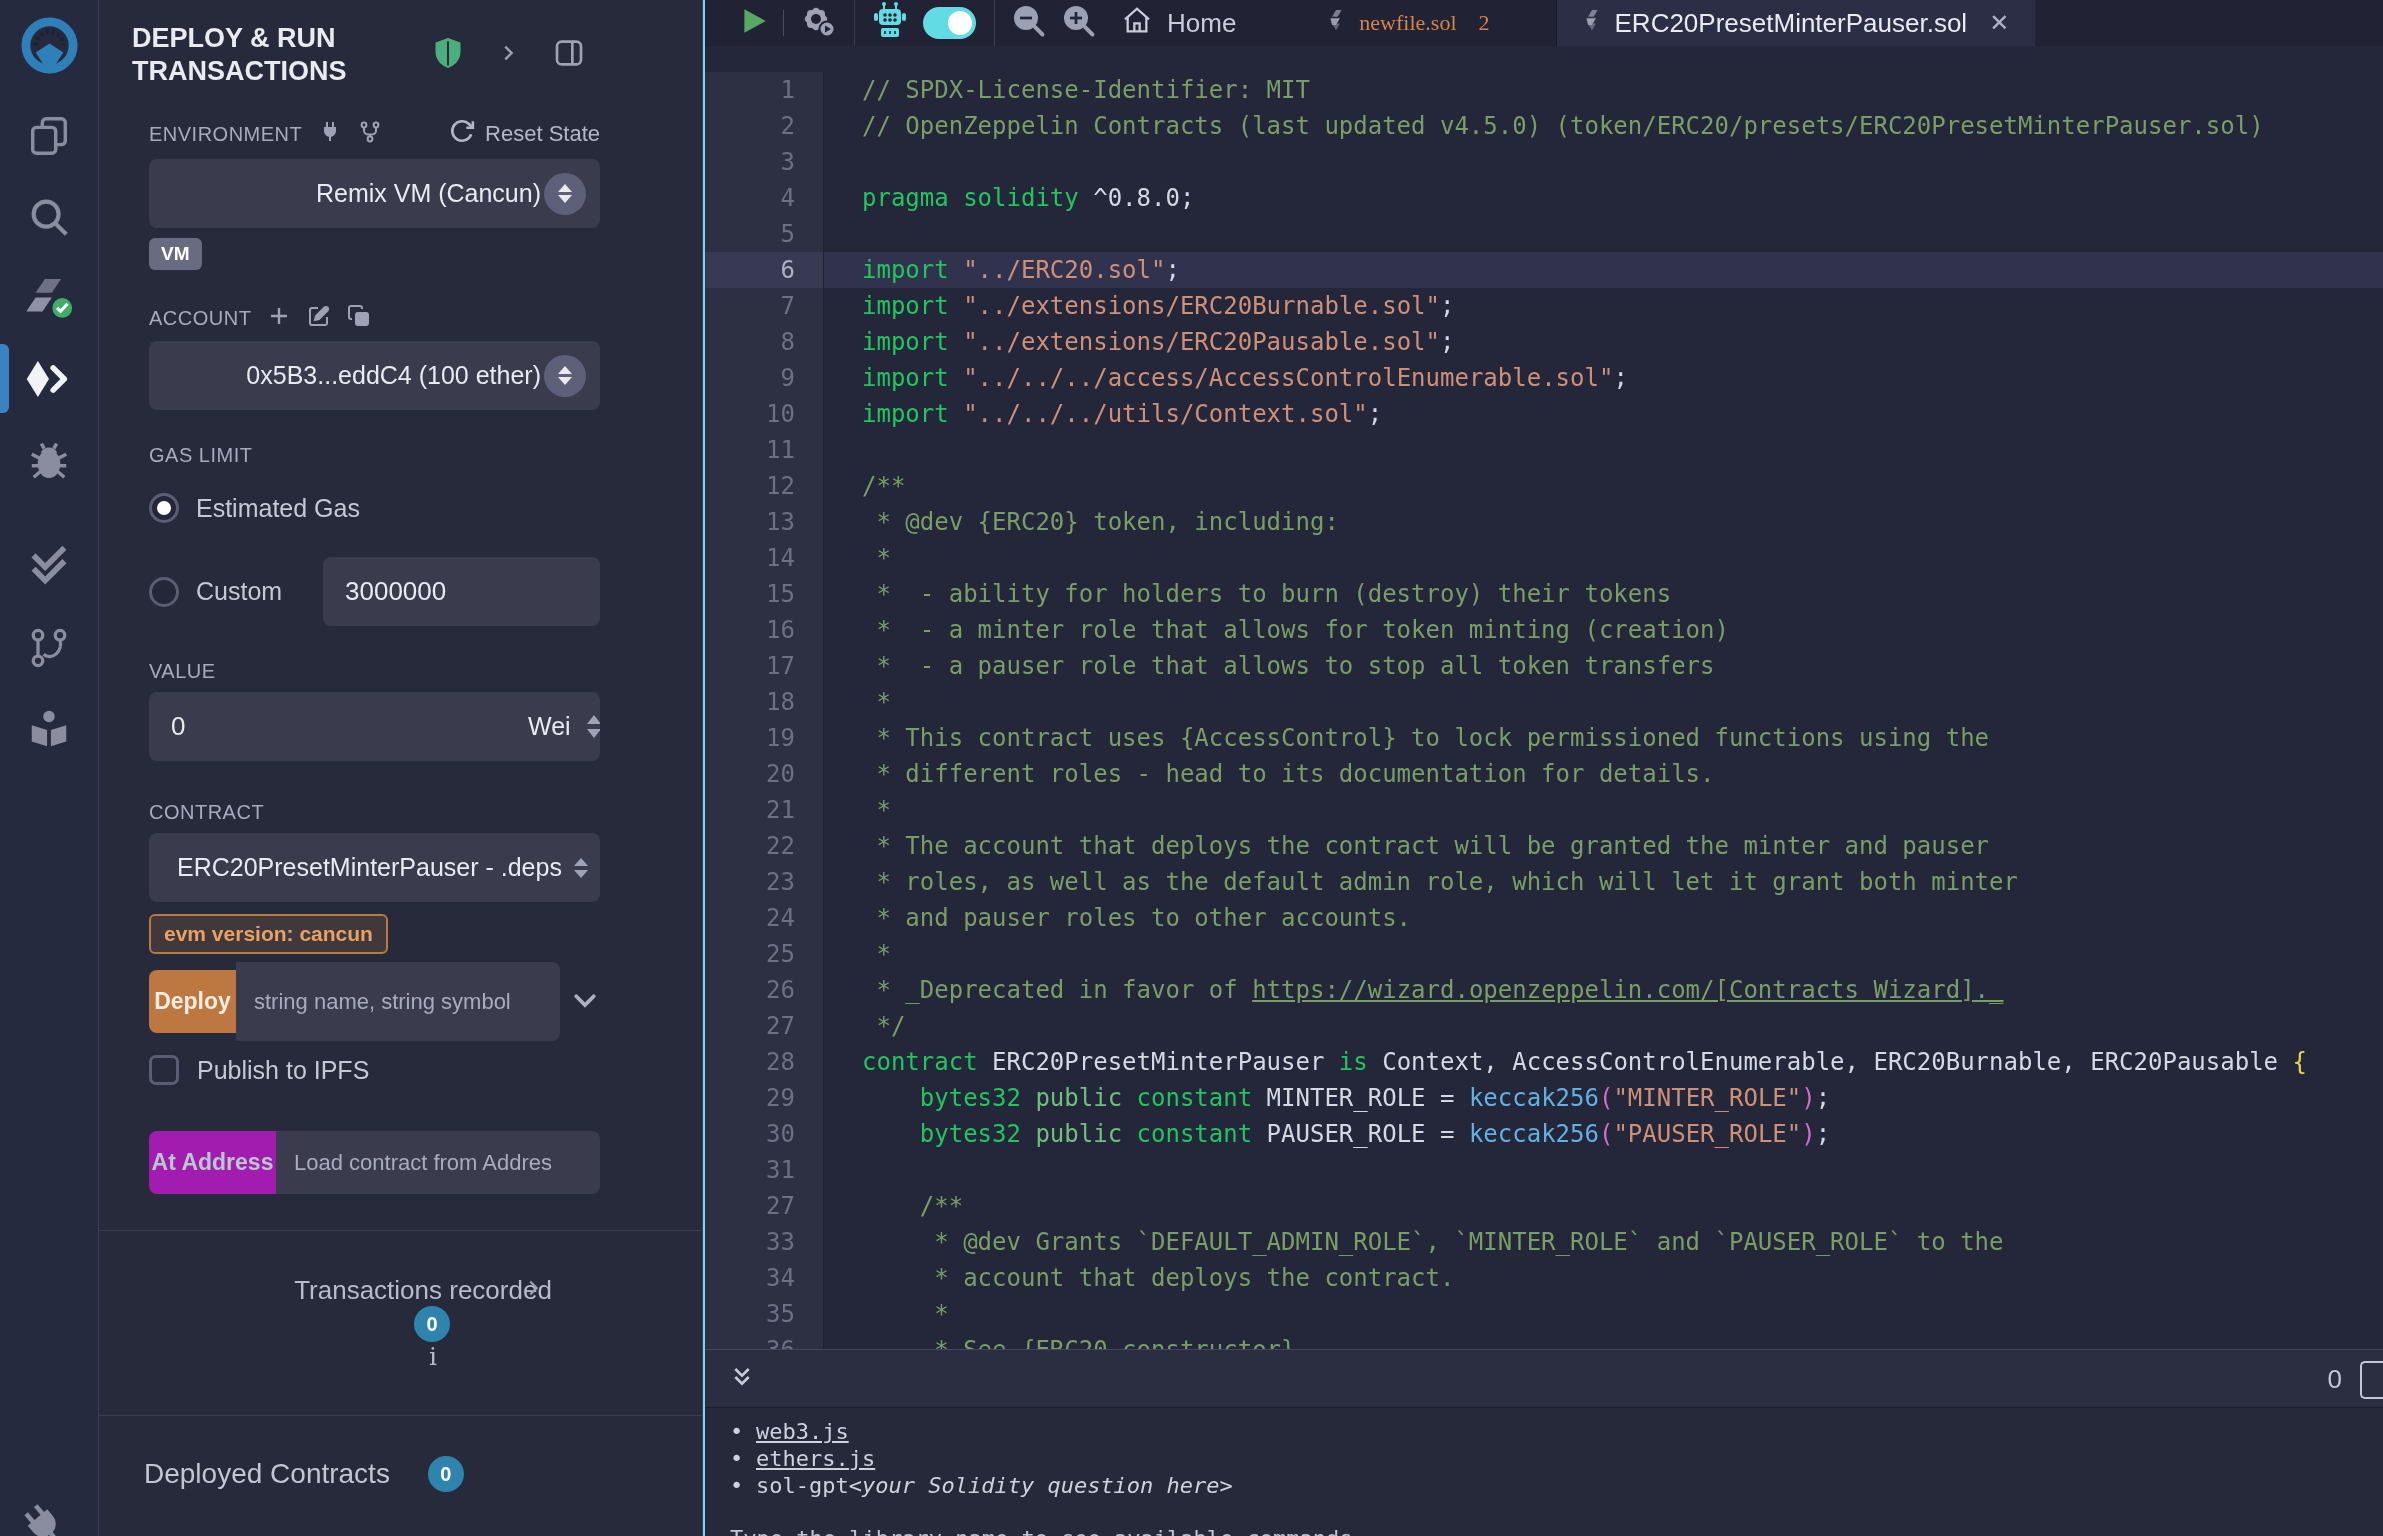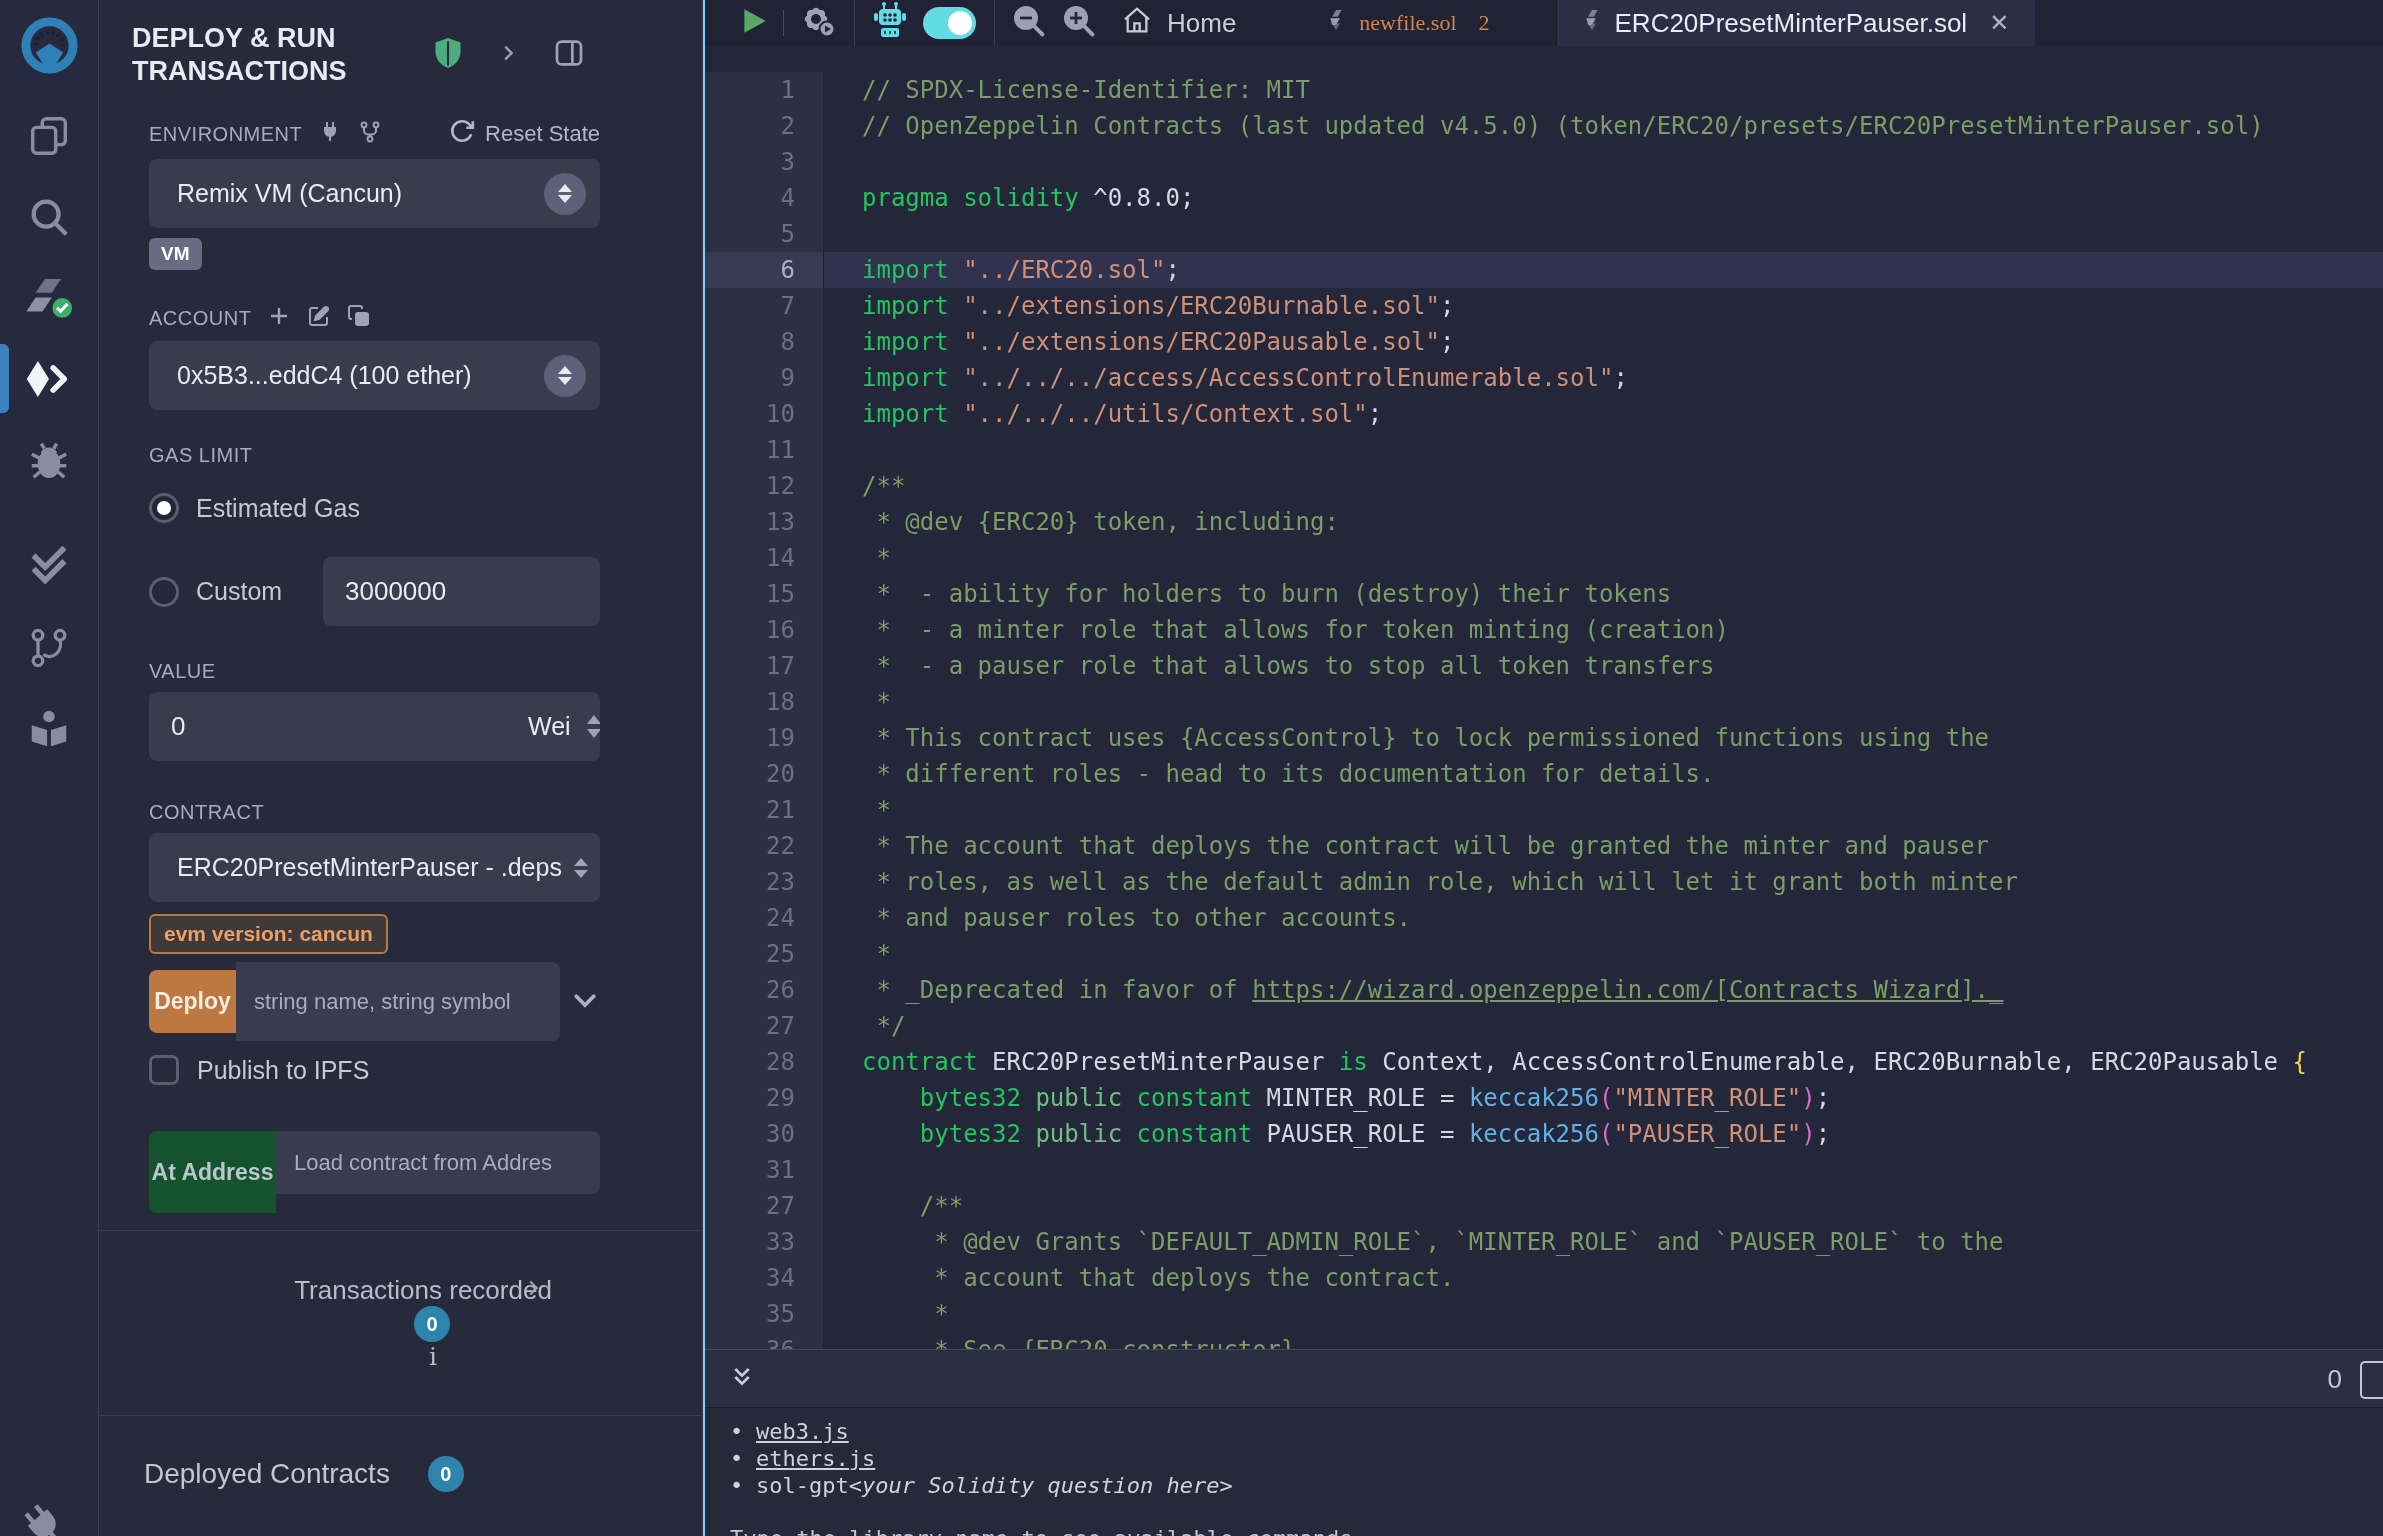--- a/index.html
+++ b/index.html
@@ -27,21 +27,21 @@
 
   .panel-body { padding:0 0 0 50px; width:100%; }
   .grp { width:451px; }
   .lblrow { display:flex; align-items:center; margin-top:34px; }
   .sec-label { font-size:20px; letter-spacing:0.5px; color:#a8abbe; }
   .lbl-icons { display:flex; align-items:center; gap:16px; margin-left:16px; }
   .reset { margin-left:auto; display:flex; align-items:center; gap:10px;
            color:#b4b6c8; font-size:22px; }
 
   .select { position:relative; margin-top:9px; height:69px; background:#3a3c4e;
-            border-radius:8px; display:flex; align-items:center; padding:0 59px 0 28px; }
+            border-radius:8px; display:flex; align-items:center; padding:0 59px 0 28px;justify-content:flex-end; }
   .select .val { color:#e9eaf2; font-size:25px; white-space:nowrap; overflow:hidden; }
   .sel-circle { position:absolute; right:14px; top:50%; transform:translateY(-50%);
                 width:42px; height:42px; border-radius:50%; background:#5d6078;
                 display:flex; flex-direction:column; align-items:center; justify-content:center; gap:3px; }
   .tri-up { width:0; height:0; border-left:7px solid transparent; border-right:7px solid transparent;
             border-bottom:8px solid #e9eaf2; }
   .tri-dn { width:0; height:0; border-left:7px solid transparent; border-right:7px solid transparent;
             border-top:8px solid #e9eaf2; }
   .mini-arrows { position:absolute; right:12px; top:50%; transform:translateY(-50%);
                  display:flex; flex-direction:column; gap:4px; }
@@ -82,21 +82,21 @@
                   color:#e9eaf2; font-size:22px; padding:0 18px; outline:none;
                   font-family:"Liberation Sans",sans-serif; }
   .deploy-input::placeholder, .gas-input::placeholder, .ataddr-input::placeholder { color:#a9abbe; }
   .deploy-chevron { margin-left:10px; }
 
   .pub-row { display:flex; align-items:center; margin-top:22px; }
   .checkbox { width:30px; height:30px; border:3px solid #5a5d74; border-radius:7px; background:transparent; }
   .pub-label { margin-left:18px; font-size:25px; color:#c6c8d6; }
 
   .ataddr-row { margin-top:46px; display:flex; height:63px; }
-  .ataddr-btn { width:178px; height:82px; background:#14532d; border:none; border-radius:8px 0 0 8px;
+  .ataddr-btn { width:178px; height:63px; background:#a21caf; border:none; border-radius:8px 0 0 8px;
                 color:#bac6cf; font-weight:bold; font-size:23px; cursor:pointer; }
   .ataddr-input { flex:1; height:63px; background:#3a3c4e; border:none; border-radius:0 8px 8px 0;
                   color:#e9eaf2; font-size:22px; padding:0 18px; outline:none;
                   font-family:"Liberation Sans",sans-serif; }
 
   .hr { border-top:1px solid #3a3d52; margin-top:36px; }
   .trans-row { position:relative; display:flex; align-items:center; padding:44px 0 44px 45px;flex-direction:column; }
   .trans-label { font-size:26px; color:#b9bbca; }
   .count-badge { margin-left:18px; width:36px; height:36px; border-radius:50%; background:#2f84ad;
                  color:#fff; font-size:20px; font-weight:bold; display:flex; align-items:center;

